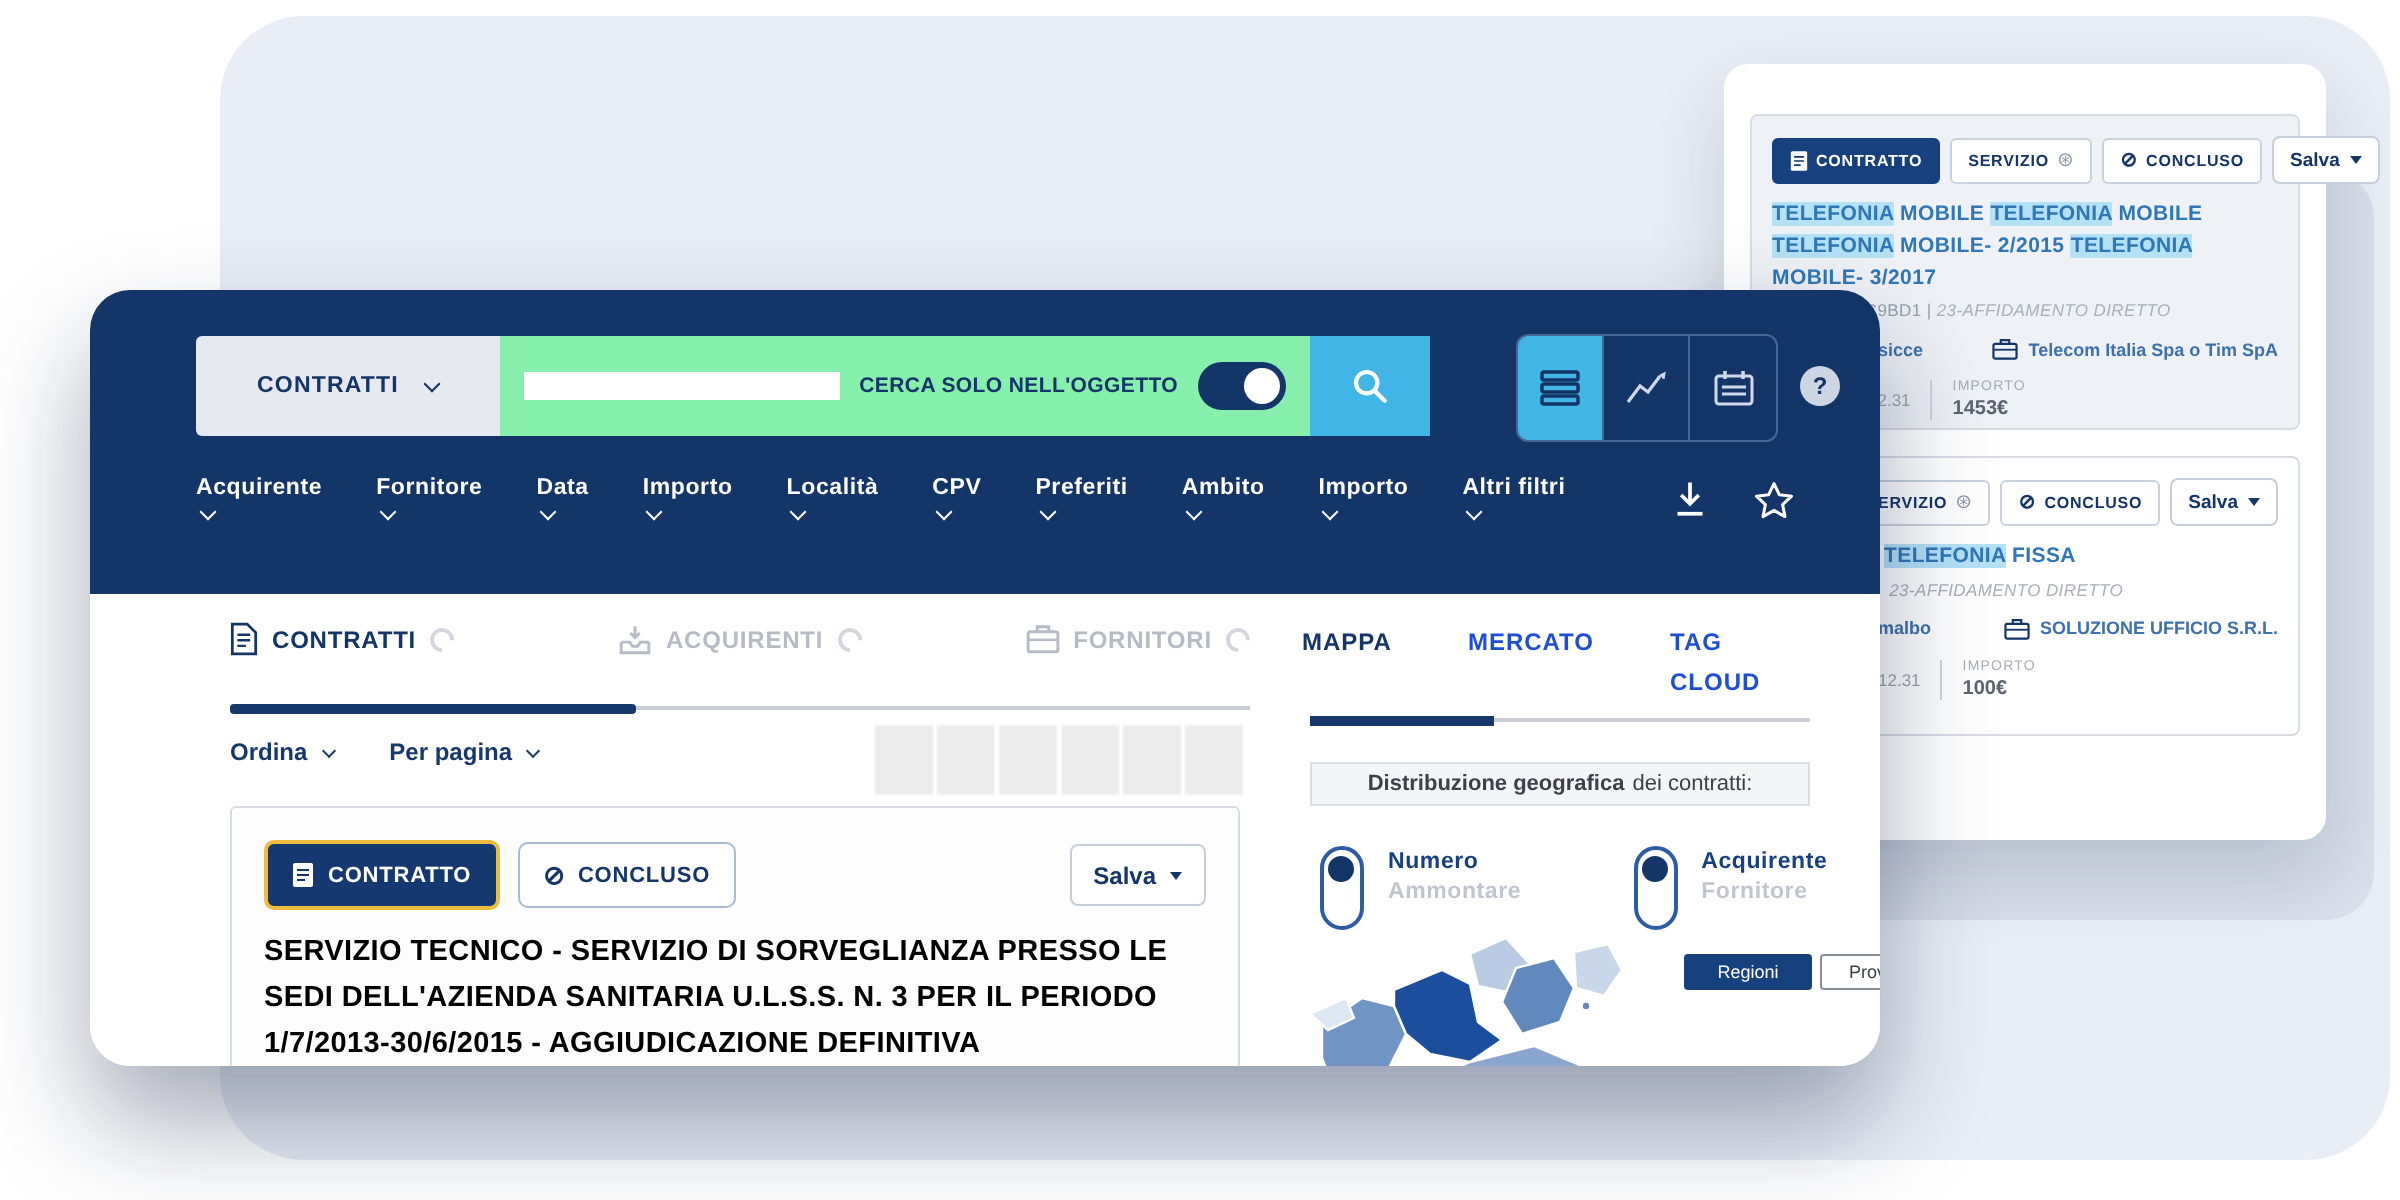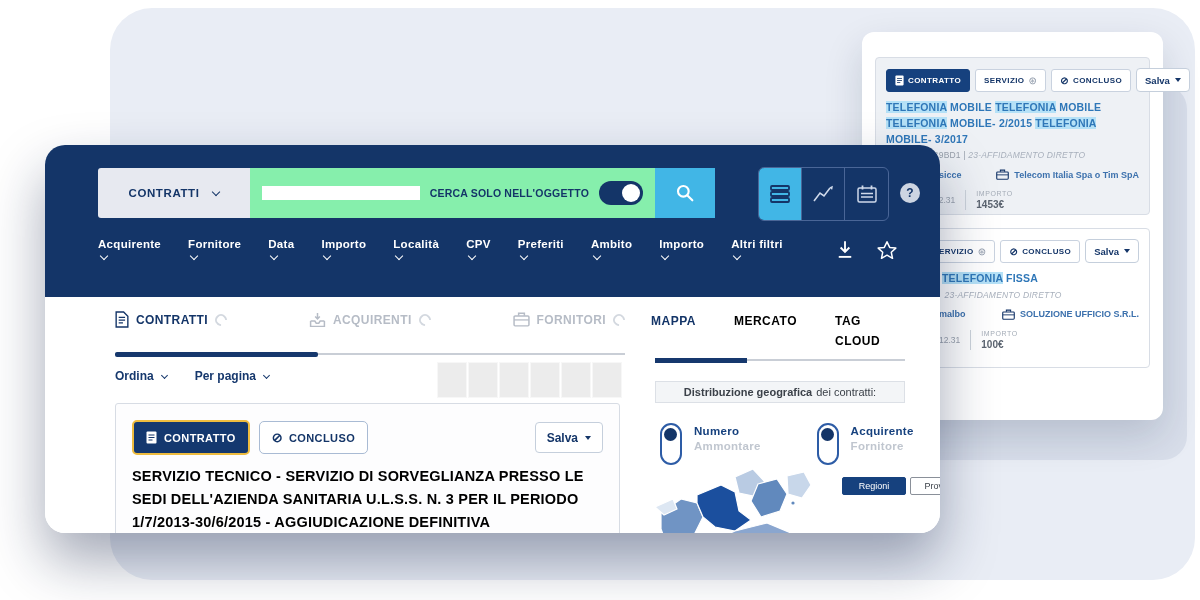--- a/index.html
+++ b/index.html
@@ -94,21 +94,21 @@
                        border:2px solid #eebc3f; border-radius:5px; color:#fff; font-size:11px; font-weight:bold; letter-spacing:.4px; }
   .r-badge-concluso { display:inline-flex; align-items:center; gap:6px; height:33px; padding:0 12px; background:#fff;
                       border:1px solid #a9bbd4; border-radius:5px; color:#143568; font-size:11px; font-weight:bold; letter-spacing:.4px; }
   .r-badge-concluso .glyph-conc { font-size:13px; }
   .r-salva { margin-left:auto; display:inline-flex; align-items:center; gap:7px; height:31px; padding:0 11px;
              border:1px solid #c5cfdc; border-radius:4px; background:#fff; color:#143568; font-size:12px; font-weight:600; cursor:pointer; }
   .r-title { margin-top:10px; font-size:14.5px; font-weight:bold; line-height:23px; color:#000000; letter-spacing:.2px; }
 
   
   .rtabs { position:absolute; left:606px; top:14px; width:250px; display:flex; gap:38px; }
-  .rtab { font-size:12px; font-weight:bold; letter-spacing:.5px; color:#000000; cursor:pointer; line-height:1.7; }
+  .rtab { font-size:12px; font-weight:bold; letter-spacing:.5px; color:#1d4ed8; cursor:pointer; line-height:1.7; }
   .rtab.active { color:#143568; }
   .rtab.wrap { width:52px; }
   .runderline { position:absolute; left:610px; top:62px; width:250px; height:2px; background:#c9ced6; }
   .runderline .seg { position:absolute; left:0; top:-1.5px; width:92px; height:5px; background:#16386d; }
   .distr-box { position:absolute; left:610px; top:84px; width:250px; height:22px; background:#f3f5f7; border:1px solid #dce0e6;
                display:flex; align-items:center; justify-content:center; font-size:11px; color:#3b4149; white-space:nowrap; }
   .distr-box b { font-weight:bold; margin-right:4px; }
   .toggles-row { position:absolute; left:615px; top:126px; display:flex; gap:56px; }
   .vtg { display:flex; gap:12px; }
   .vpill { width:22px; height:42px; border:2px solid #2d5ca6; border-radius:12px; background:#fff; position:relative; cursor:pointer; flex:0 0 auto; }

